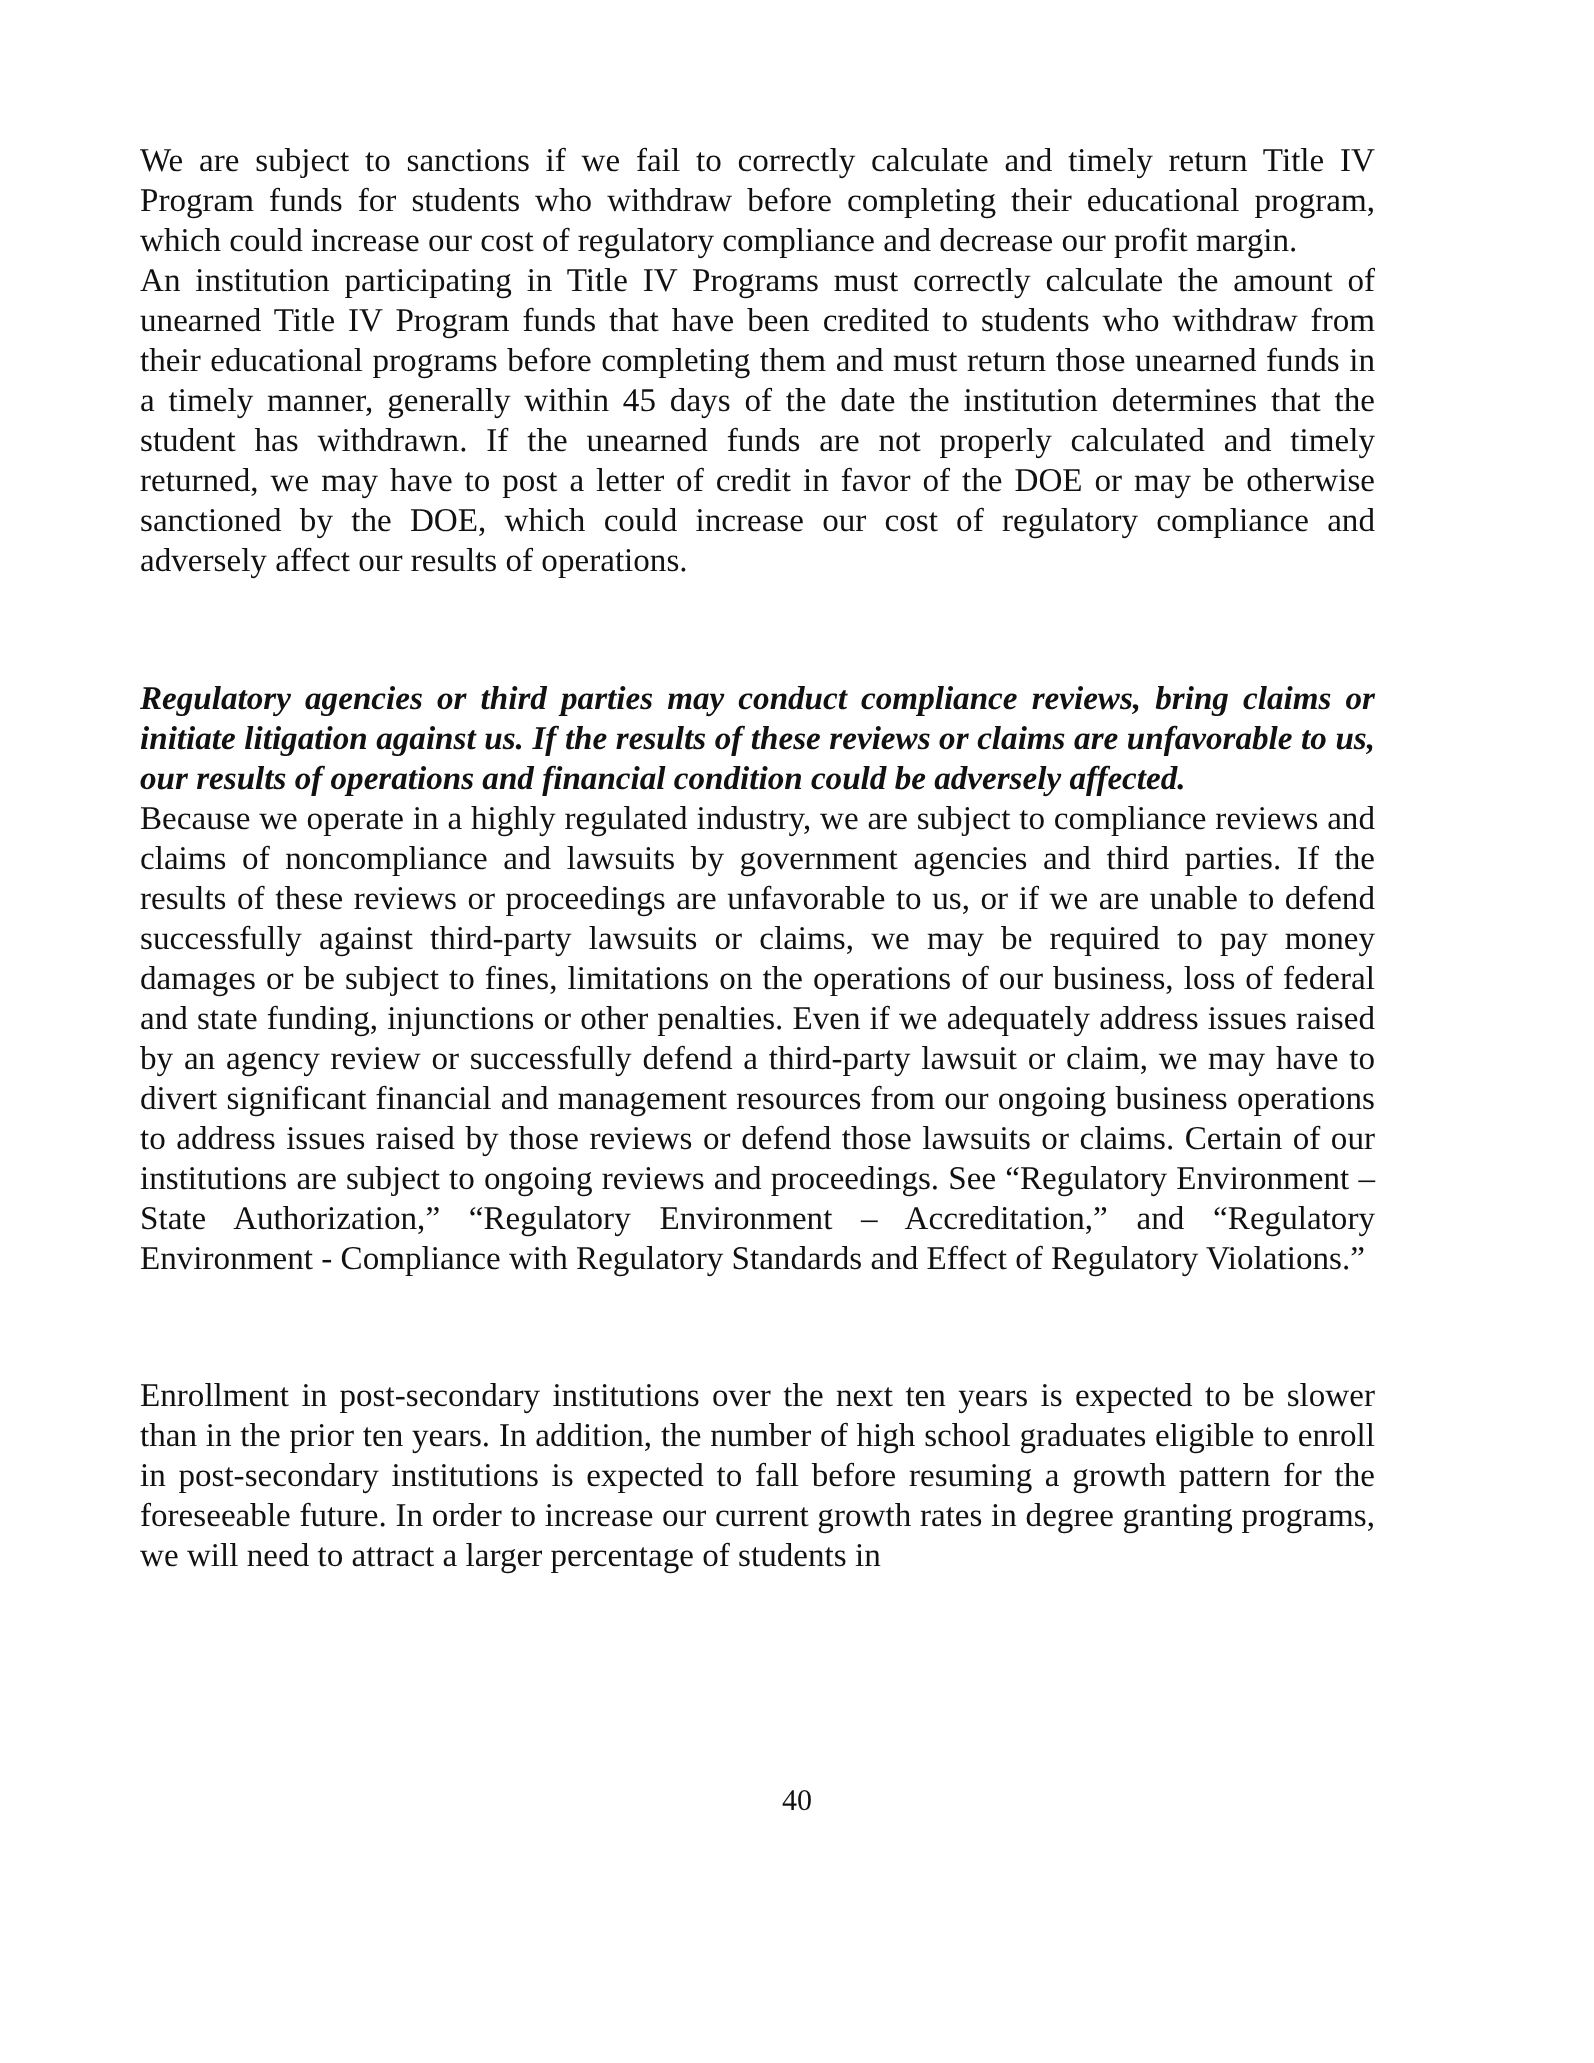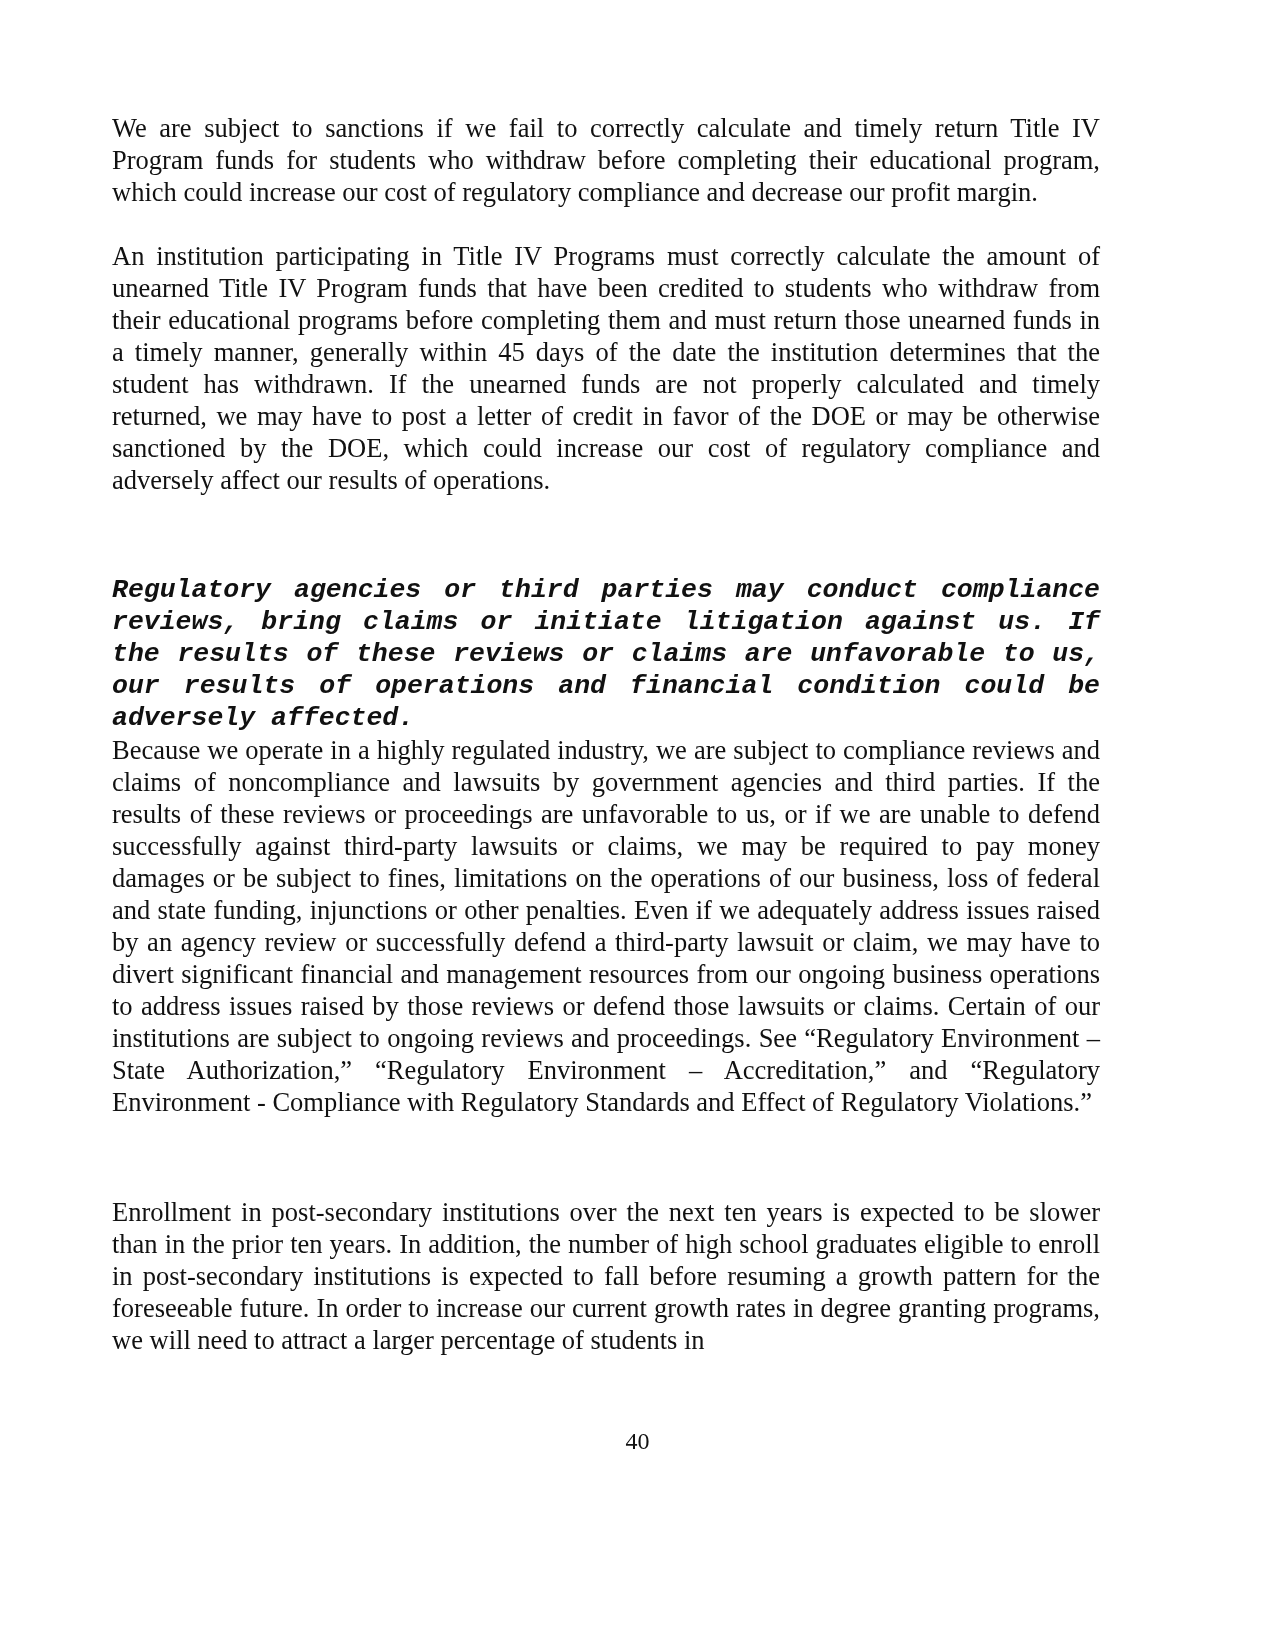--- a/index.html
+++ b/index.html
@@ -1,22 +1,22 @@
 <!DOCTYPE html>
 <html><head>
 <meta charset="utf-8">
 <style>
   html, body { margin: 0; padding: 0; background: #ffffff; }
   body { width: 1275px; height: 1650px; position: relative; overflow: hidden; }
   .page { position: absolute; left: 112px; top: 112px; width: 988px;
     font-family: "Liberation Serif", serif; font-size: 26.5px; line-height: 32px; color: #111111; }
   p { margin: 0; text-align: justify; }
-  .lead { margin-bottom: 32px; }
+  .lead { }
   .para { margin-bottom: 32px; }
-  .heading { font-weight: bold; font-style: italic; font-family: Liberation Mono, monospace; }
+  .heading { font-weight: bold; font-style: italic; }
   .gap { height: 46px; }
   .page-number { position: absolute; top: 1428px; left: 0; width: 1275px; text-align: center;
     font-family: "Liberation Serif", serif; font-size: 24px; color: #111111; }
 </style>
 </head>
 <body>
 
 <div class="page">
   <p class="lead">We are subject to sanctions if we fail to correctly calculate and timely return Title IV Program funds for students who withdraw before completing their educational program, which could increase our cost of regulatory compliance and decrease our profit margin.</p>
   <p class="para">An institution participating in Title IV Programs must correctly calculate the amount of unearned Title IV Program funds that have been credited to students who withdraw from their educational programs before completing them and must return those unearned funds in a timely manner, generally within 45 days of the date the institution determines that the student has withdrawn. If the unearned funds are not properly calculated and timely returned, we may have to post a letter of credit in favor of the DOE or may be otherwise sanctioned by the DOE, which could increase our cost of regulatory compliance and adversely affect our results of operations.</p>

